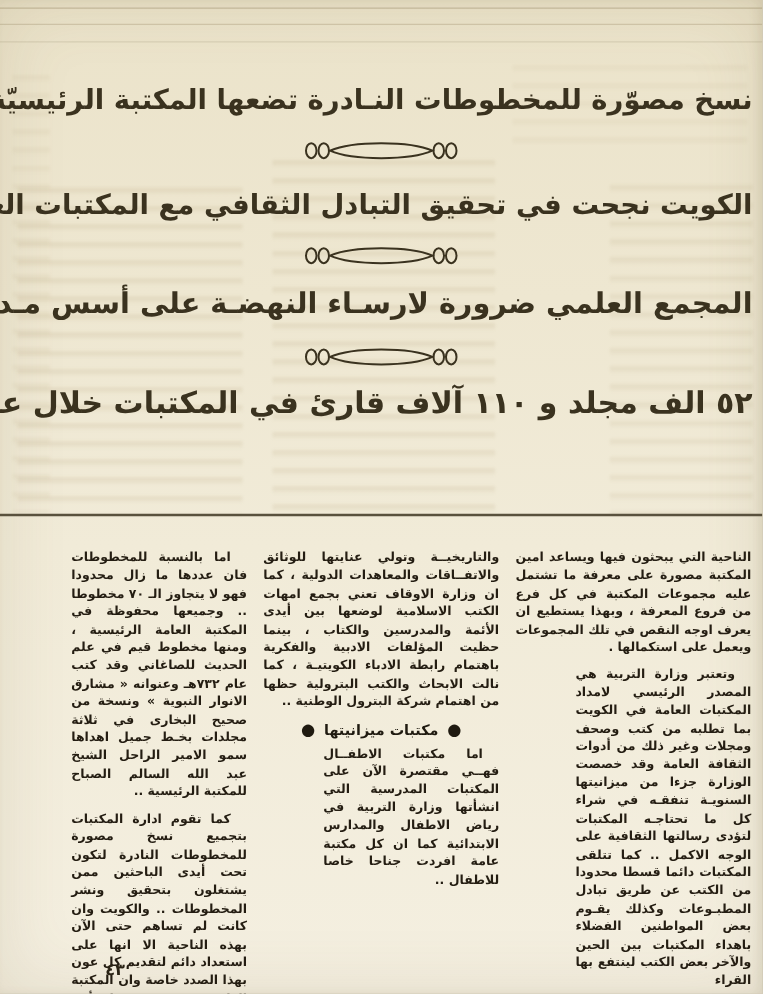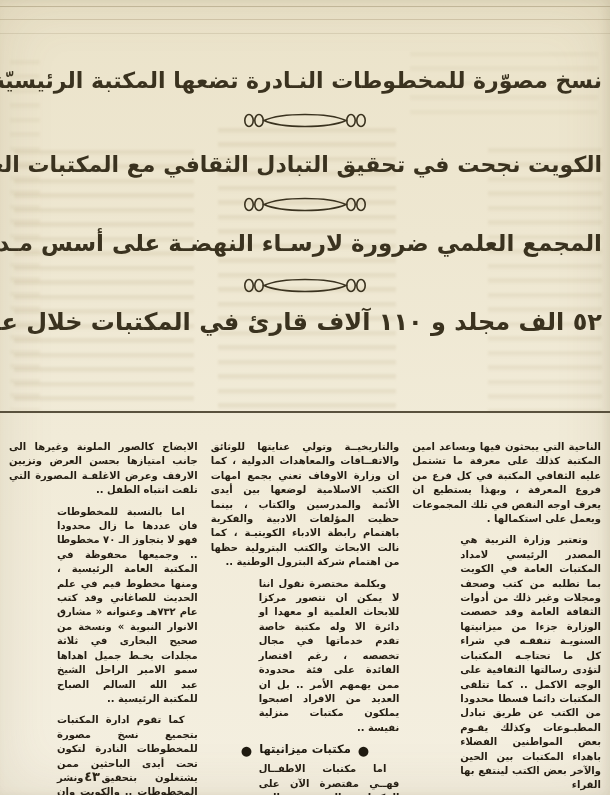--- a/index.html
+++ b/index.html
@@ -134,43 +134,41 @@
     </svg>
   </div>
 
   <div class="headline hl4">٥٢ الف مجلد و ١١٠ آلاف قارئ في المكتبات خلال عام واحد !</div>
 
   <div class="rule"></div>
 
   <div class="cols">
 
     <div class="col">
-      <p>الناحية التي يبحثون فيها ويساعد امين المكتبة كذلك على معرفة ما تشتمل عليه الثقافي المكتبة في كل فرع من فروع المعرفة ، وبهذا يستطيع ان يعرف اوجه النقص في تلك المجموعات ويعمل على استكمالها .</p>
+      <p>الناحية التي يبحثون فيها ويساعد امين المكتبة مصورة على معرفة ما تشتمل عليه مجموعات المكتبة في كل فرع من فروع المعرفة ، وبهذا يستطيع ان يعرف اوجه النقص في تلك المجموعات ويعمل على استكمالها .</p>
       <p class="indent">وتعتبر وزارة التربية هي المصدر الرئيسي لامداد المكتبات العامة في الكويت بما تطلبه من كتب وصحف ومجلات وغير ذلك من أدوات الثقافة العامة وقد خصصت الوزارة جزءا من ميزانيتها السنويـة تنفقـه في شراء كل ما تحتاجـه المكتبات لتؤدى رسالتها الثقافية على الوجه الاكمل .. كما تتلقى المكتبات دائما قسطا محدودا من الكتب عن طريق تبادل المطبـوعات وكذلك يقـوم بعض المواطنين الفضلاء باهداء المكتبات بين الحين والآخر بعض الكتب لينتفع بها القراء</p>
       <div class="subhead">
         <span class="bullet">●</span>
         <span class="bullet">●</span>
       </div>
       <p class="indent">وقد شهدت الكويت نشوء عدد كبير من المكتبات الخاصة في الوزارات والمؤسسات والشركات تهتم كل منها بمجال اختصاصها وعلى سبيل المثال فان المكتبة التي انشأتها وزارة الصحة العامـة تعني بجمع المؤلفات والمصادر الطبية والصحية ، في حين تهتم وزارة الخارجية بجمع الكتب السياسية</p>
     </div>
 
     <div class="col">
       <p>والتاريخيــة وتولي عنايتها للوثائق والاتفــاقات والمعاهدات الدولية ، كما ان وزارة الاوقاف تعني بجمع امهات الكتب الاسلامية لوضعها بين أيدى الأئمة والمدرسين والكتاب ، بينما حظيت المؤلفات الادبية والفكرية باهتمام رابطة الادباء الكويتيـة ، كما نالت الابحاث والكتب البترولية حظها من اهتمام شركة البترول الوطنية ..</p>
-      <p class="indent">وبكلمة مختصرة نقول اننا لا يمكن ان نتصور مركزا للابحاث العلمية او معهدا او دائرة الا وله مكتبة خاصة تقدم خدماتها في مجال تخصصه ، رغم اقتصار الفائدة على فئة محدودة ممن يهمهم الأمر .. بل ان العديد من الافراد اصبحوا يملكون مكتبات منزلية نفيسة ..</p>
       <div class="subhead">
         <span class="bullet">●</span>
         <span>مكتبات ميزانيتها</span>
         <span class="bullet">●</span>
       </div>
       <p class="indent">اما مكتبات الاطفــال فهــي مقتصرة الآن على المكتبات المدرسية التي انشأتها وزارة التربية في رياض الاطفال والمدارس الابتدائية كما ان كل مكتبة عامة افردت جناحا خاصا للاطفال ..</p>
 
     </div>
 
     <div class="col">
-      <p>الايضاح كالصور الملونة وغيرها الى جانب امتيازها بحسن العرض وتزيين الارفف وعرض الاغلفـة المصورة التي تلفت انتباه الطفل ..</p>
       <p class="indent">اما بالنسبة للمخطوطات فان عددها ما زال محدودا فهو لا يتجاوز الـ ٧٠ مخطوطا .. وجميعها محفوظة في المكتبة العامة الرئيسية ، ومنها مخطوط قيم في علم الحديث للصاغاني وقد كتب عام ٧٣٢هـ وعنوانه « مشارق الانوار النبوية » ونسخة من صحيح البخارى في ثلاثة مجلدات بخـط جميل اهداها سمو الامير الراحل الشيخ عبد الله السالم الصباح للمكتبة الرئيسية ..</p>
       <p class="indent">كما تقوم ادارة المكتبات بتجميع نسخ مصورة للمخطوطات النادرة لتكون تحت أيدى الباحثين ممن يشتغلون بتحقيق ونشر المخطوطات .. والكويت وان كانت لم تساهم حتى الآن بهذه الناحية الا انها على استعداد دائم لتقديم كل عون بهذا الصدد خاصة وان المكتبة العامة تضم مجموعة لا بأس بها من فهارس المخطوطات العربية المحفوظة في انحاء متعددة من العالم ..</p>
 
     </div>
 
   </div>
 
   <div class="pagenum">٤٣</div>
 
 </div>

